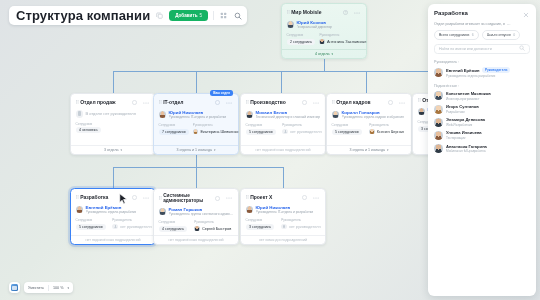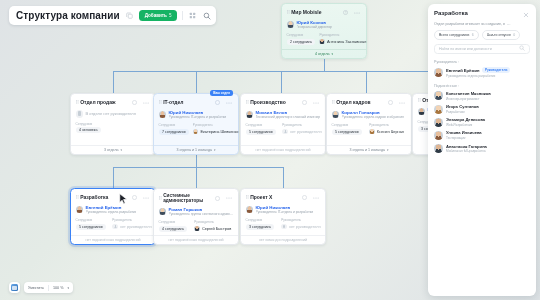--- a/index.html
+++ b/index.html
@@ -21,21 +21,21 @@
   .conn-v { width: 1px; }
 
   
   #topbar {
     position: absolute; left: 9px; top: 6px;
     height: 19px; display: flex; align-items: center;
     background: #ffffff; border-radius: 5px;
     padding: 0 5px 0 7px; gap: 5px;
     box-shadow: 0 1px 3px rgba(20,40,60,.13);
   }
-  #topbar .title { font-size: 10px; font-weight: 700; letter-spacing: .1px; white-space: nowrap; }
+  #topbar .title { font-size: 13px; font-weight: 700; letter-spacing: .1px; white-space: nowrap; }
   .ico-btn {
     width: 9px; height: 9px; border-radius: 2px;
     display: flex; align-items: center; justify-content: center;
     color: #9aa4ad;
   }
   .ico-btn svg { display: block; }
   .btn-green {
     background: #16b364; color: #fff; border-radius: 3.5px;
     height: 11px; padding: 0 6px; display: flex; align-items: center; gap: 2px;
     font-size: 4.6px; font-weight: 700; white-space: nowrap;

